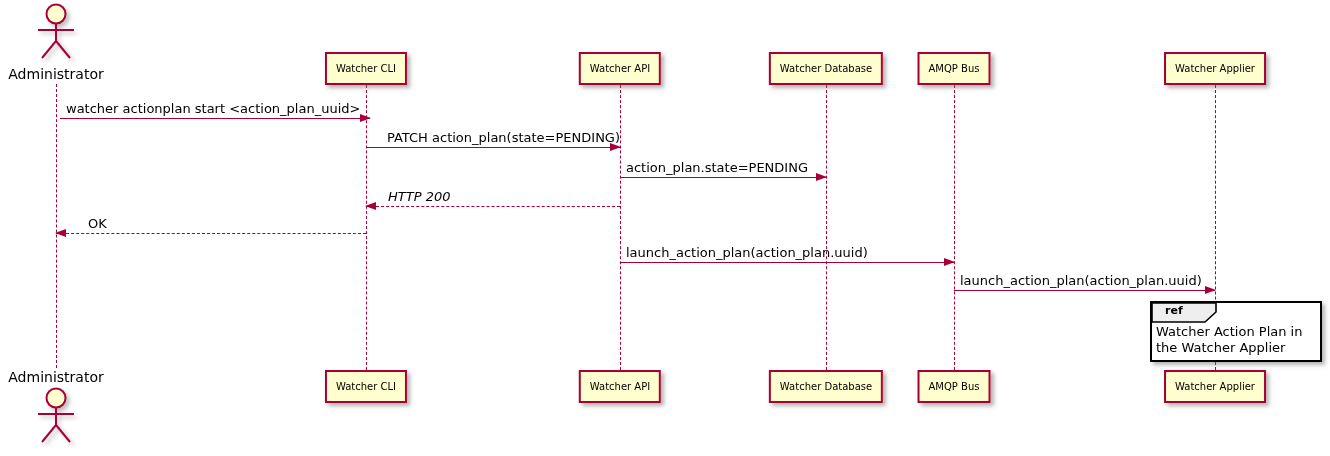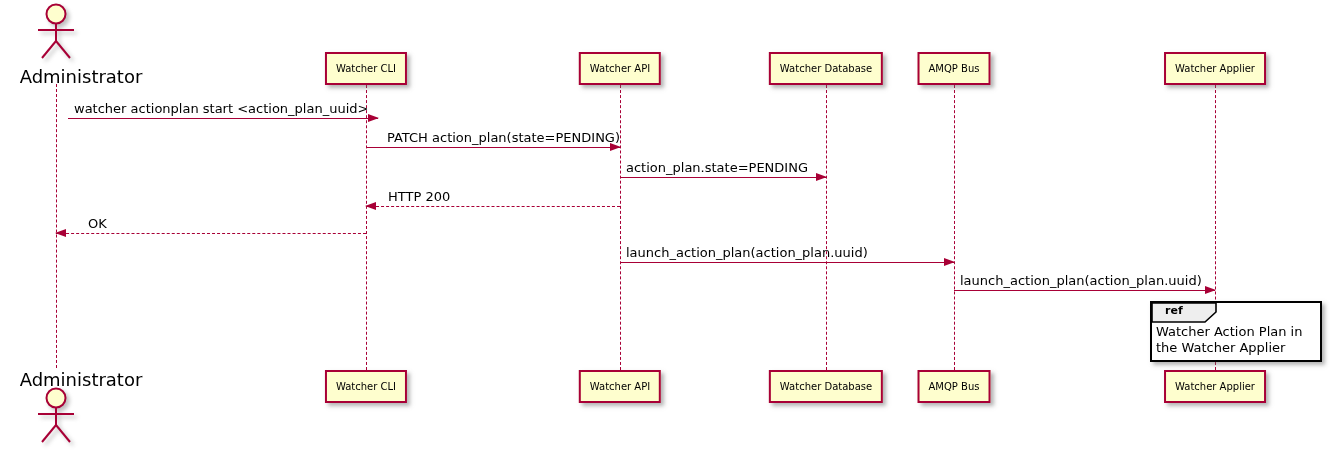--- a/index.html
+++ b/index.html
@@ -9,21 +9,21 @@
   
   .lifeline{position:absolute;width:0;border-left:1px dashed #A80036;}
 
   
   .pbox{position:absolute;transform:translateX(-50%);background:#FEFECE;
         border:2px solid #A80036;padding:6px 9px;font-size:10px;line-height:17px;
         white-space:nowrap;box-shadow:3px 3px 4px rgba(110,110,110,.5);}
 
   
   .actor-fig{position:absolute;filter:drop-shadow(3px 3px 2px rgba(110,110,110,.45));}
-  .actor-lbl{position:absolute;transform:translateX(-50%);font-size:18px;white-space:nowrap;margin-left:25px;}
+  .actor-lbl{position:absolute;transform:translateX(-50%);font-size:14px;white-space:nowrap;}
 
   
   .msg{position:absolute;}
   .msg .lbl{font-size:13px;line-height:15px;margin-bottom:2px;white-space:nowrap;}
   .msg .line{position:relative;border-top:1px solid #A80036;height:0;}
   .msg.dashed .line{border-top:1px dashed #A80036;}
   .head{position:absolute;width:0;height:0;border-top:4.5px solid transparent;border-bottom:4.5px solid transparent;}
   .head.r{right:-1px;top:-5px;border-left:11px solid #A80036;}
   .head.l{left:-1px;top:-5px;border-right:11px solid #A80036;}
 
@@ -54,42 +54,42 @@
     <line x1="23" y1="38" x2="37" y2="55" stroke="#A80036" stroke-width="2"></line>
   </svg>
   <div class="actor-lbl" style="left:56px;top:66px;">Administrator</div>
 
   <div class="pbox" style="left:366px;top:52px;">Watcher CLI</div>
   <div class="pbox" style="left:620px;top:52px;">Watcher API</div>
   <div class="pbox" style="left:826px;top:52px;">Watcher Database</div>
   <div class="pbox" style="left:954px;top:52px;">AMQP Bus</div>
   <div class="pbox" style="left:1215px;top:52px;">Watcher Applier</div>
 
-  <div class="msg" style="left:68px;top:101px;width:310px;">
+  <div class="msg" style="left:60px;top:101px;width:310px;">
     <div class="lbl" style="padding-left:6px;">watcher actionplan start &lt;action_plan_uuid&gt;</div>
     <div class="line">
         <span class="head r"></span>
       </div>
   </div>
 
   <div class="msg" style="left:366px;top:130px;width:254px;">
     <div class="lbl" style="padding-left:6px;text-align:right;">PATCH action_plan(state=PENDING)</div>
     <div class="line">
         <span class="head r"></span>
       </div>
   </div>
 
   <div class="msg" style="left:620px;top:160px;width:206px;">
     <div class="lbl" style="padding-left:6px;">action_plan.state=PENDING</div>
     <div class="line">
         <span class="head r"></span>
       </div>
   </div>
 
-  <div class="msg dashed" style="left:366px;top:189px;width:254px;">
+  <div class="msg dashed" style="left:366px;top:189px;width:254px;font-style:italic;">
     <div class="lbl" style="padding-left:22px;">HTTP 200</div>
     <div class="line">
         <span class="head l"></span>
       </div>
   </div>
 
   <div class="msg dashed" style="left:56px;top:216px;width:310px;">
     <div class="lbl" style="padding-left:32px;">OK</div>
     <div class="line">
         <span class="head l"></span>

